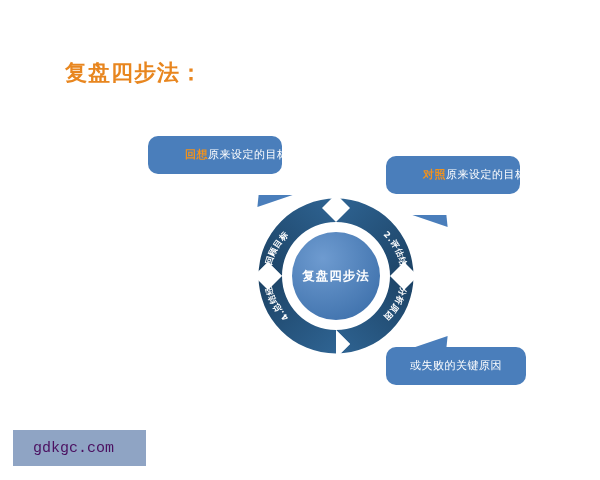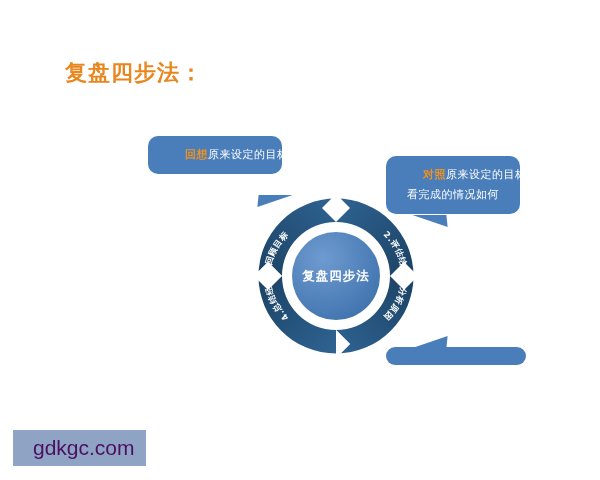--- a/index.html
+++ b/index.html
@@ -134,22 +134,22 @@
     width: 133px;
     height: 36px;
     background: #8FA4C4;
     display: flex;
     align-items: center;
     padding-left: 20px;
     box-sizing: border-box;
   }
   #watermark .wm-text {
     color: #4B1060;
-    font-size: 21px;
-    font-family: Liberation Sans, sans-serif;
+    font-size: 15px;
+    font-family: Liberation Mono, monospace;
   }
 </style>
 </head>
 <body>
 
 <div id="stage">
 
   <div class="page-title">复盘四步法：</div>
 
   <svg id="cycle" viewBox="0 0 168 168">
@@ -259,26 +259,26 @@
     <div class="callout-line">
       <span class="hl">回想</span><span>原来设定的目标</span>
     </div>
     <span class="tail tail-tl"></span>
   </div>
 
   <div class="callout" id="callout-tr">
     <div class="callout-line">
       <span class="hl">对照</span><span>原来设定的目标，</span>
     </div>
-    <div class="callout-line">看完成的情况如何</div>
     <span class="tail tail-tr"></span>
   </div>
 
 
   <div class="callout" id="callout-br">
+    <div class="callout-line">或失败的关键原因</div>
     <span class="tail tail-br"></span>
   </div>
 
   <div id="watermark">
     <span class="wm-text">gdkgc.com</span>
   </div>
 
 </div>
 
 </body></html>

